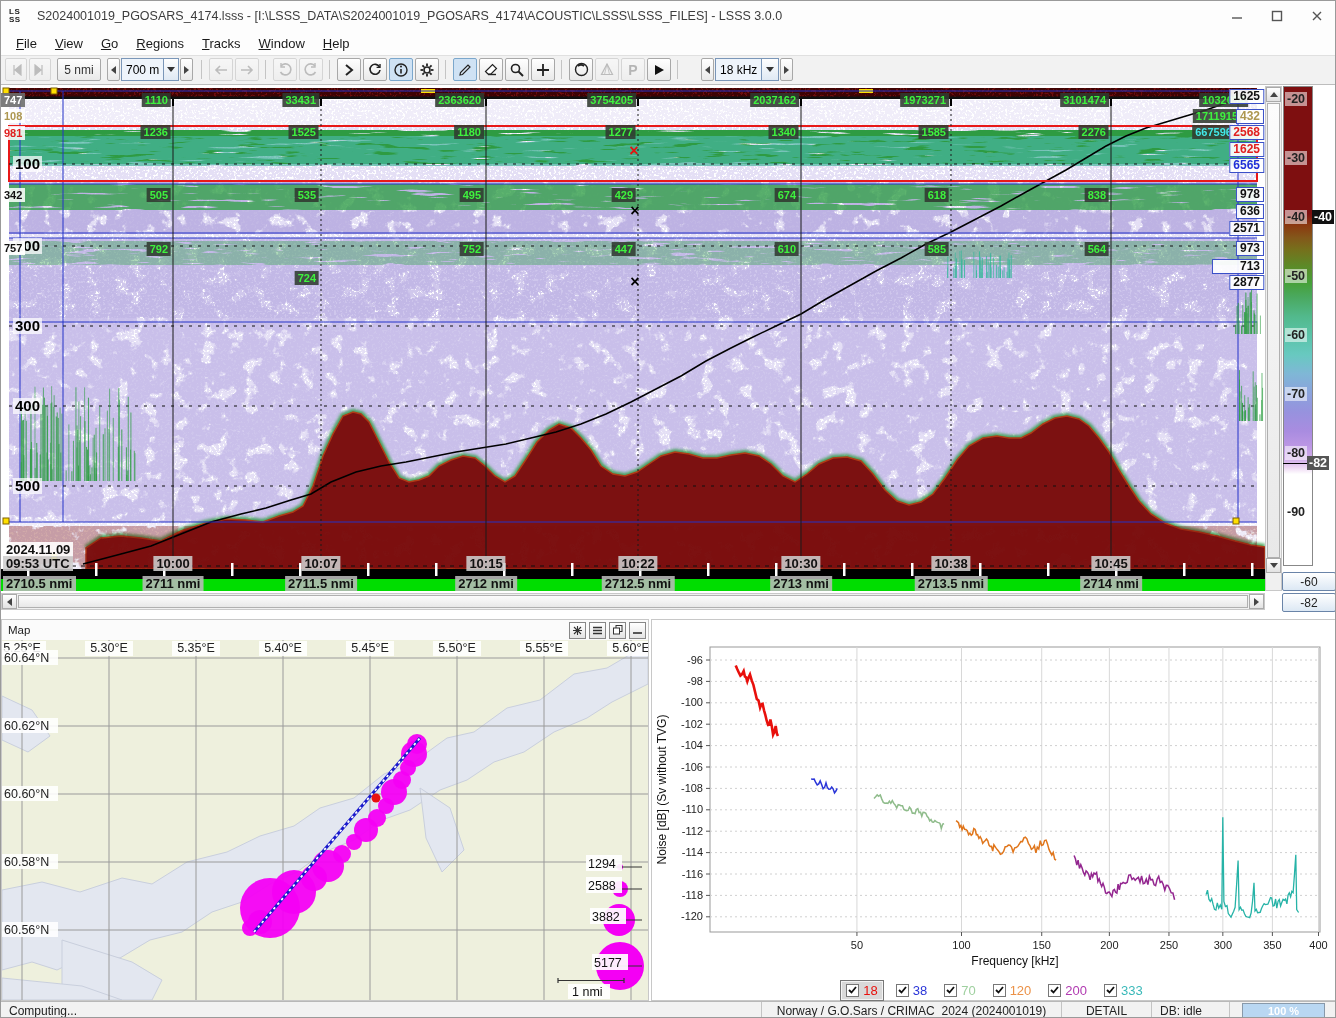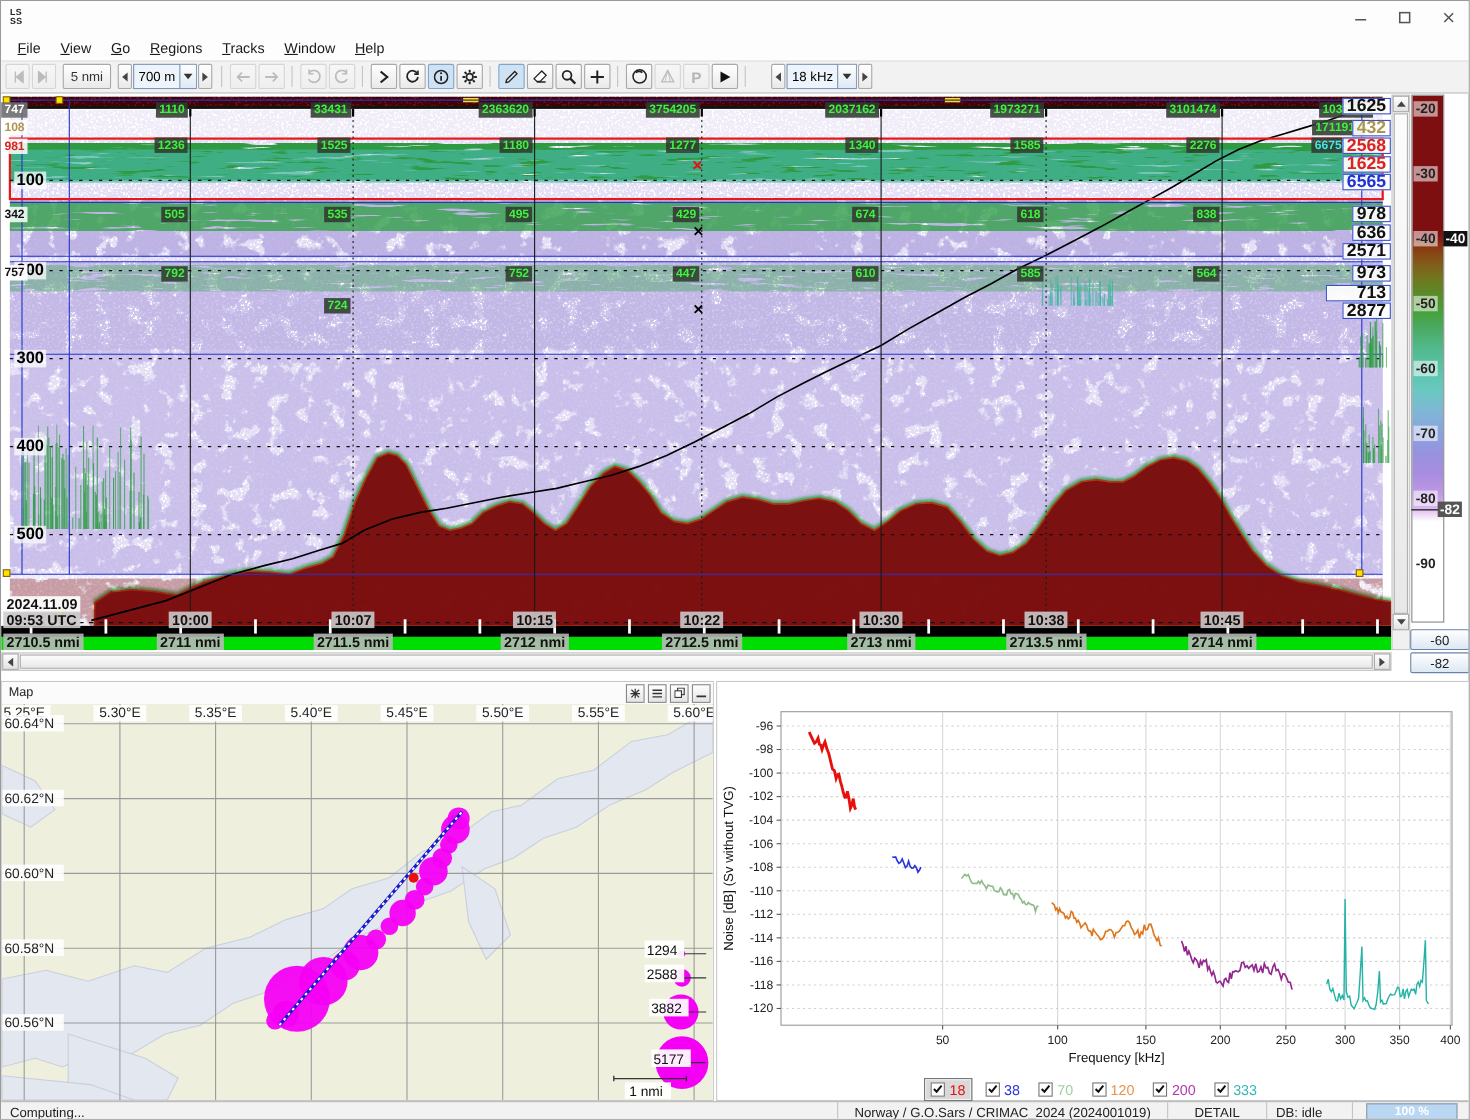--- a/index.html
+++ b/index.html
@@ -26,21 +26,21 @@
   .combo{position:absolute;top:2px;height:23px;border:1px solid #7a96b8;background:#fff;display:flex;align-items:center;box-sizing:border-box;font-size:12px;}
   .combo .val{padding:0 4px;flex:1;white-space:nowrap;}
   .combo .dd{width:16px;height:100%;background:linear-gradient(#fefefe,#dfe9f4);border-left:1px solid #7a96b8;display:flex;align-items:center;justify-content:center;}
   .tri-d{width:0;height:0;border-left:4px solid transparent;border-right:4px solid transparent;border-top:5px solid #333;}
   
   #echo{position:absolute;left:0;top:85px;width:1336px;height:505px;}
   #echo-svg{position:absolute;left:0;top:0;}
   .badge{position:absolute;transform:translateX(-100%);background:rgba(48,58,48,.88);color:#3ef23e;
          font-size:11px;font-weight:bold;padding:0 3px;line-height:14px;white-space:nowrap;}
   .lbox{position:absolute;font-size:11px;font-weight:bold;line-height:14px;padding:0 3px;background:rgba(255,255,255,.85);}
-  .rbox{position:absolute;transform:translateX(-100%);font-size:16px;font-weight:bold;line-height:13px;padding:0 3px;
+  .rbox{position:absolute;transform:translateX(-100%);font-size:12px;font-weight:bold;line-height:13px;padding:0 3px;
         background:rgba(255,255,255,.92);border:1px solid #3a50c8;}
   .depthlab{position:absolute;font-size:15px;font-weight:bold;color:#000;background:rgba(255,255,255,.72);line-height:16px;padding:0 2px;}
   .tlab{position:absolute;font-size:13px;font-weight:bold;color:#111;background:rgba(205,205,205,.88);line-height:15px;padding:0 3px;white-space:nowrap;}
   .dlab{position:absolute;font-size:13px;font-weight:bold;color:#111;background:rgba(185,185,185,.88);line-height:15px;padding:0 3px;white-space:nowrap;}
   .datelab{position:absolute;font-size:13px;font-weight:bold;color:#111;background:rgba(255,255,255,.9);line-height:15px;padding:0 3px;white-space:nowrap;}
   .xmark{position:absolute;font-size:16px;font-weight:bold;line-height:14px;transform:translate(-50%,-50%);}
   
   .vscroll{position:absolute;left:1264px;top:0;width:17px;height:505px;background:#f0f0f0;border:1px solid #c8c8c8;box-sizing:border-box;}
   .hscroll{position:absolute;left:0;top:507px;width:1264px;height:17px;background:#f0f0f0;border:1px solid #c8c8c8;box-sizing:border-box;}
   .sbtn{position:absolute;background:linear-gradient(#fff,#e2e2e2);border:1px solid #aaa;display:flex;align-items:center;justify-content:center;box-sizing:border-box;}
@@ -82,20 +82,21 @@
 </head>
 <body>
 
 <div id="app">
 
   <div class="titlebar">
     <div class="logo">
       <div>LS</div>
       <div>SS</div>
     </div>
+    <div class="wtitle">S2024001019_PGOSARS_4174.lsss - [I:\LSSS_DATA\S2024001019_PGOSARS_4174\ACOUSTIC\LSSS\LSSS_FILES] - LSSS 3.0.0</div>
     <div class="wbtns">
       <div class="wbtn">
           <svg width="12" height="12">
             <line x1="1" y1="8" x2="11" y2="8" stroke="#555" stroke-width="1.4"></line>
           </svg>
         </div>
       <div class="wbtn">
           <svg width="12" height="12">
             <rect x="1.5" y="1.5" width="9" height="9" fill="none" stroke="#555" stroke-width="1.4"></rect>
           </svg>

